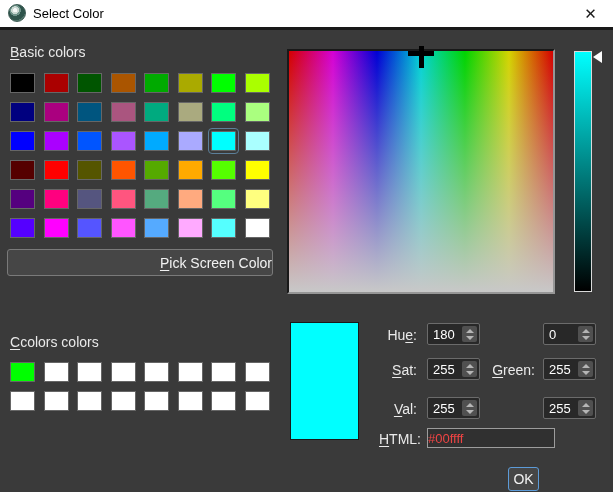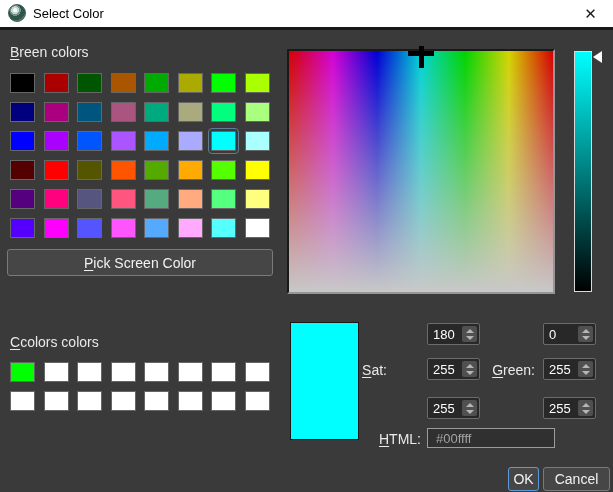--- a/index.html
+++ b/index.html
@@ -49,38 +49,38 @@
   
   .flabel { position:absolute; width:85px; text-align:right; font-size:14px; color:#eaeaea; line-height:16px; }
   .spin { position:absolute; width:53px; height:22px; background:#282828; border:1px solid #6b6b6b; border-radius:2px; display:flex; }
   .spinval { flex:1; font-size:13px; color:#fff; padding:3px 0 0 5px;border-radius:6px; }
   .arrows { width:15px; margin:2px 2px 2px 0; background:#505050; border-radius:2px;
             display:flex; flex-direction:column; align-items:center; justify-content:center; gap:3px; }
   .tri { width:0; height:0; }
   .tri.up   { border-left:4px solid transparent; border-right:4px solid transparent; border-bottom:4px solid #b5b5b5; }
   .tri.down { border-left:4px solid transparent; border-right:4px solid transparent; border-top:4px solid #b5b5b5; }
   .htmlfield { position:absolute; left:427px; top:428px; width:128px; height:20px; background:#303030;
-               border:1px solid #9c9c9c; color:#a3a3a3; font-size:13px; font-family:"Liberation Sans",sans-serif; padding:0 0 0 8px; }
+               border:1px solid #9c9c9c; color:#ef4444; font-size:13px; font-family:"Liberation Sans",sans-serif; padding:0 0 0 0; }
 </style>
 </head>
 <body>
 
 <div class="window">
 
   <div class="titlebar">
     <div class="app-icon"></div>
     <div class="wtitle">Select Color</div>
     <div class="closebtn">
       <span>✕</span>
     </div>
   </div>
   <div class="darkband"></div>
 
   <div class="seclabel" style="left:10px; top:44px;">
-    <span></span><span class="accel">B</span><span>reen colors</span>
+    <span></span><span class="accel">B</span><span>asic colors</span>
   </div>
 
   <div class="grid" style="left:10px; top:73px;">
       <div class="swatch" style="background-color: rgb(0, 0, 0);"></div>
       <div class="swatch" style="background-color: rgb(170, 0, 0);"></div>
       <div class="swatch" style="background-color: rgb(0, 85, 0);"></div>
       <div class="swatch" style="background-color: rgb(170, 85, 0);"></div>
       <div class="swatch" style="background-color: rgb(0, 170, 0);"></div>
       <div class="swatch" style="background-color: rgb(170, 170, 0);"></div>
       <div class="swatch" style="background-color: rgb(0, 255, 0);"></div>
@@ -120,21 +120,21 @@
       <div class="swatch" style="background-color: rgb(85, 0, 255);"></div>
       <div class="swatch" style="background-color: rgb(255, 0, 255);"></div>
       <div class="swatch" style="background-color: rgb(85, 85, 255);"></div>
       <div class="swatch" style="background-color: rgb(255, 85, 255);"></div>
       <div class="swatch" style="background-color: rgb(85, 170, 255);"></div>
       <div class="swatch" style="background-color: rgb(255, 170, 255);"></div>
       <div class="swatch" style="background-color: rgb(85, 255, 255);"></div>
       <div class="swatch" style="background-color: rgb(255, 255, 255);"></div>
     </div>
 
-  <div class="btn" style="left:7px; top:249px; width:266px; height:27px;">
+  <div class="btn" style="left:7px; top:249px; width:266px; height:27px;justify-content:flex-end;">
     <span><span></span><span class="accel">P</span><span>ick Screen Color</span></span>
   </div>
 
   <div class="seclabel" style="left:10px; top:334px;">
     <span></span><span class="accel">C</span><span>colors colors</span>
   </div>
 
   <div class="grid" style="left:10px; top:362px;">
       <div class="swatch" style="background-color: rgb(0, 255, 0);"></div>
       <div class="swatch" style="background-color: rgb(255, 255, 255);"></div>
@@ -160,22 +160,28 @@
       <div class="ch-h"></div>
         <div class="ch-v"></div>
     </div>
   </div>
 
   <div class="vslider" style="background: linear-gradient(rgb(0, 255, 255), rgb(0, 0, 0));"></div>
   <div class="varrow" style="top: 51px;"></div>
 
   <div class="preview" style="background-color: rgb(0, 255, 255);"></div>
 
-  <div class="flabel" style="left:332px; top:362px;text-align:center;">
+  <div class="flabel" style="left:332px; top:327px;">
+    <span>Hu</span><span class="accel">e</span><span>:</span>
+  </div>
+  <div class="flabel" style="left:332px; top:362px;">
     <span></span><span class="accel">S</span><span>at:</span>
+  </div>
+  <div class="flabel" style="left:332px; top:401px;">
+    <span></span><span class="accel">V</span><span>al:</span>
   </div>
   <div class="flabel" style="left:450px; top:362px;">
     <span></span><span class="accel">G</span><span>reen:</span>
   </div>
   <div class="flabel" style="left:336px; top:431px;">
     <span></span><span class="accel">H</span><span>TML:</span>
   </div>
 
   <div class="spin" style="left:427px; top:323px;">
     <span class="spinval">180</span>
@@ -218,17 +224,14 @@
         <span class="tri up"></span>
         <span class="tri down"></span>
       </span>
   </div>
 
   <input class="htmlfield" value="#00ffff" style="">
 
   <div class="btn btn-ok" style="left:508px; top:467px; width:31px; height:24px;">
     <span>OK</span>
   </div>
-  <div class="btn" style="left:543px; top:467px; width:67px; height:24px;">
-    <span>Cancel</span>
-  </div>
 
 </div>
 
 </body></html>

